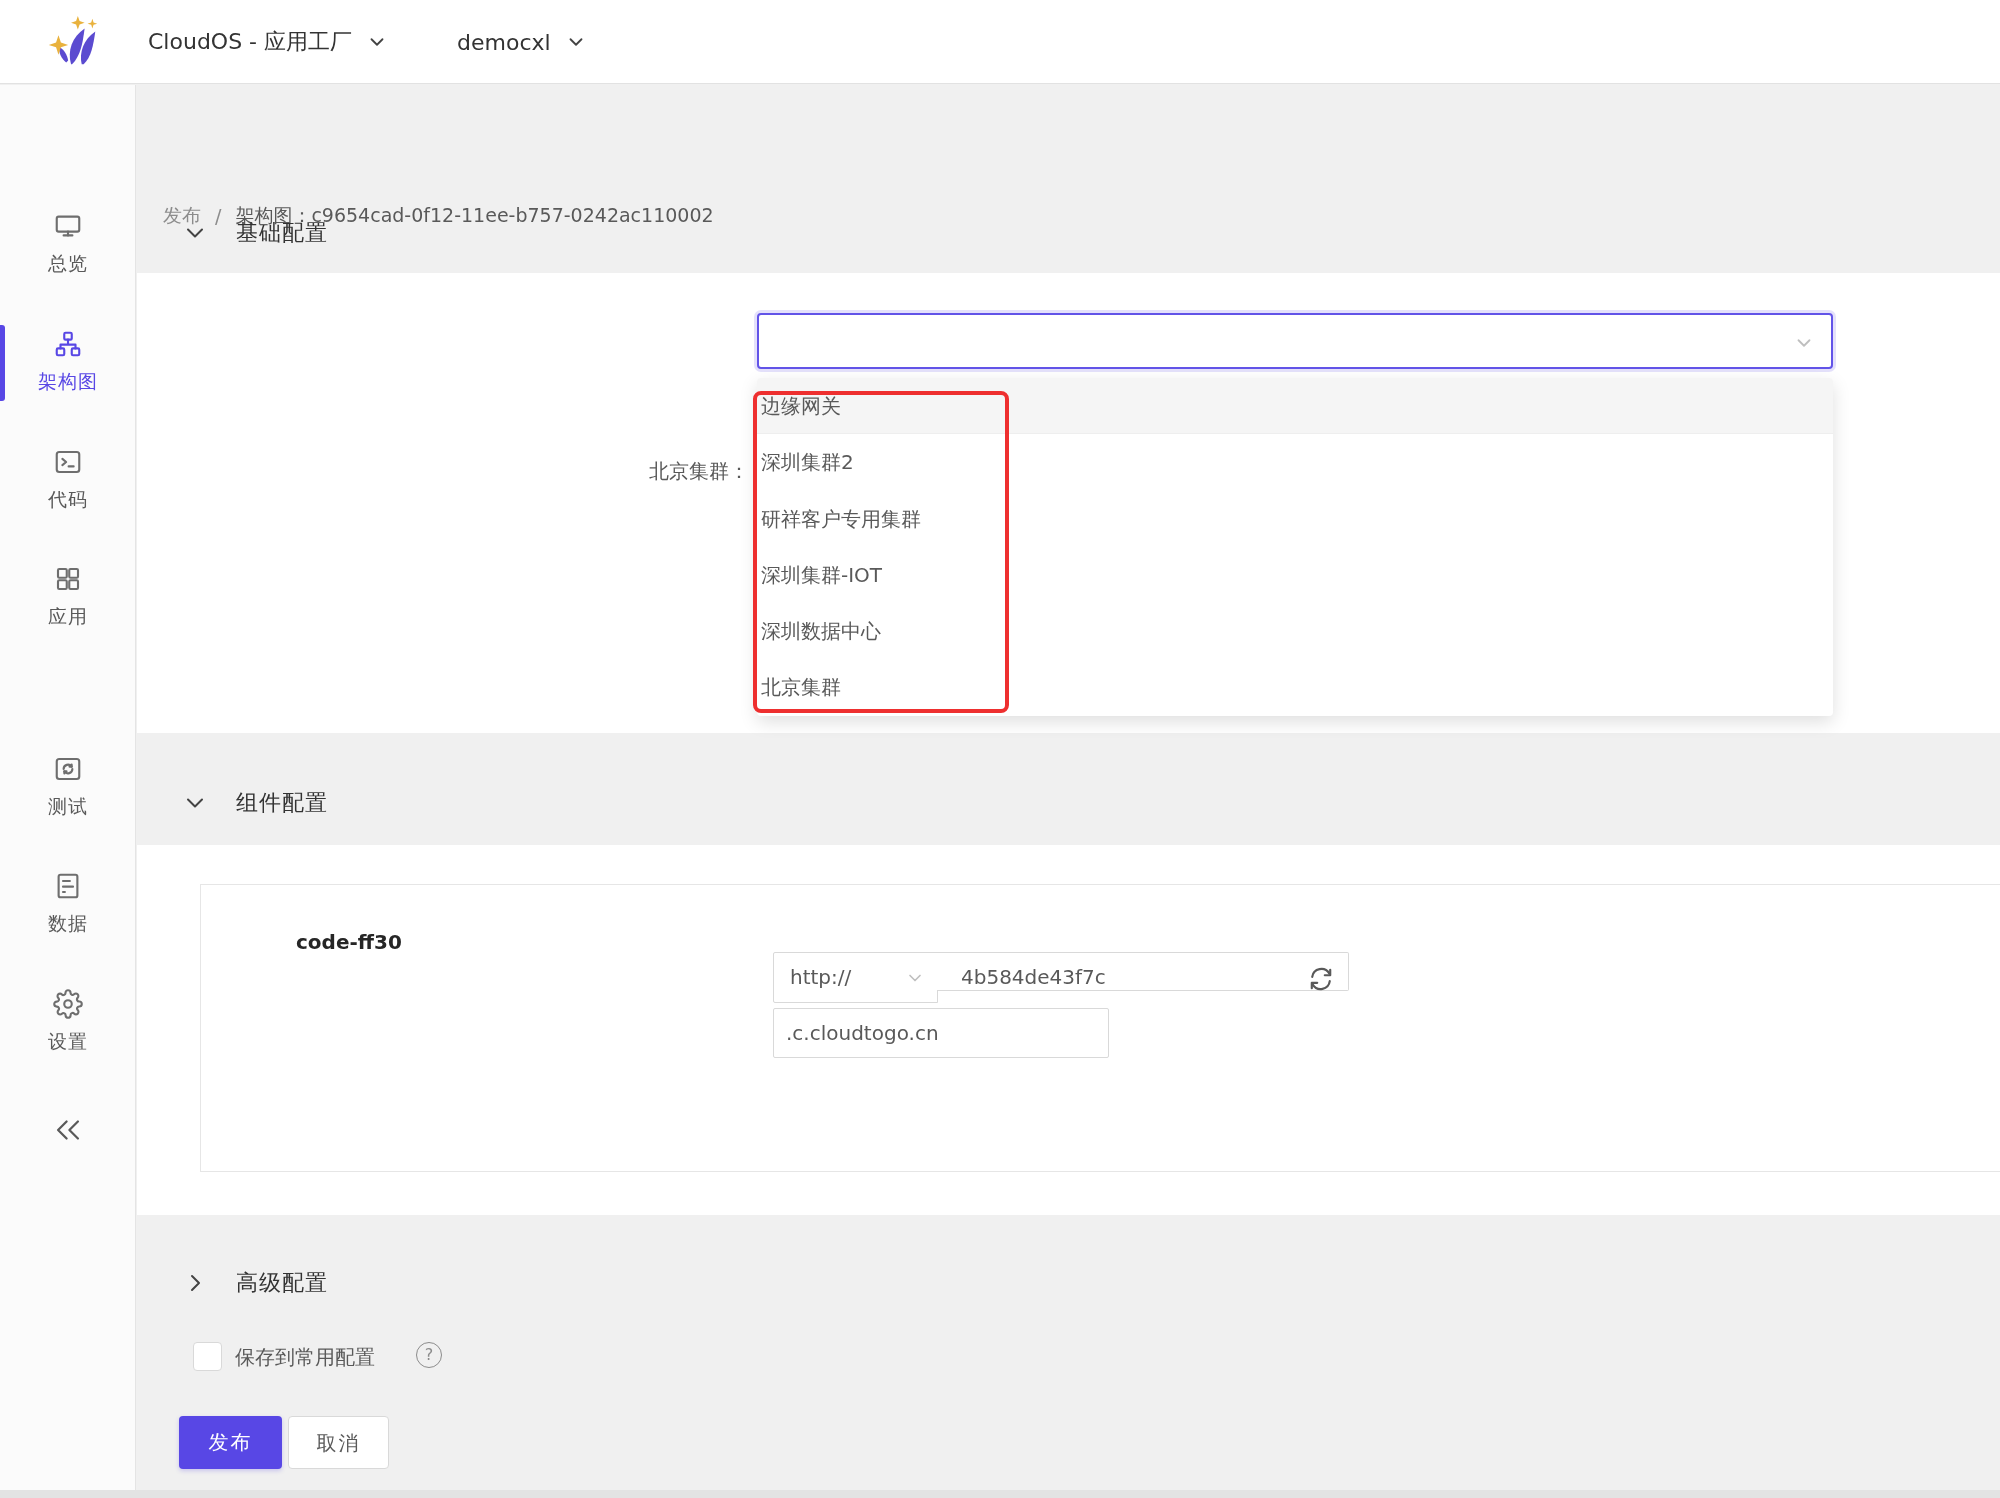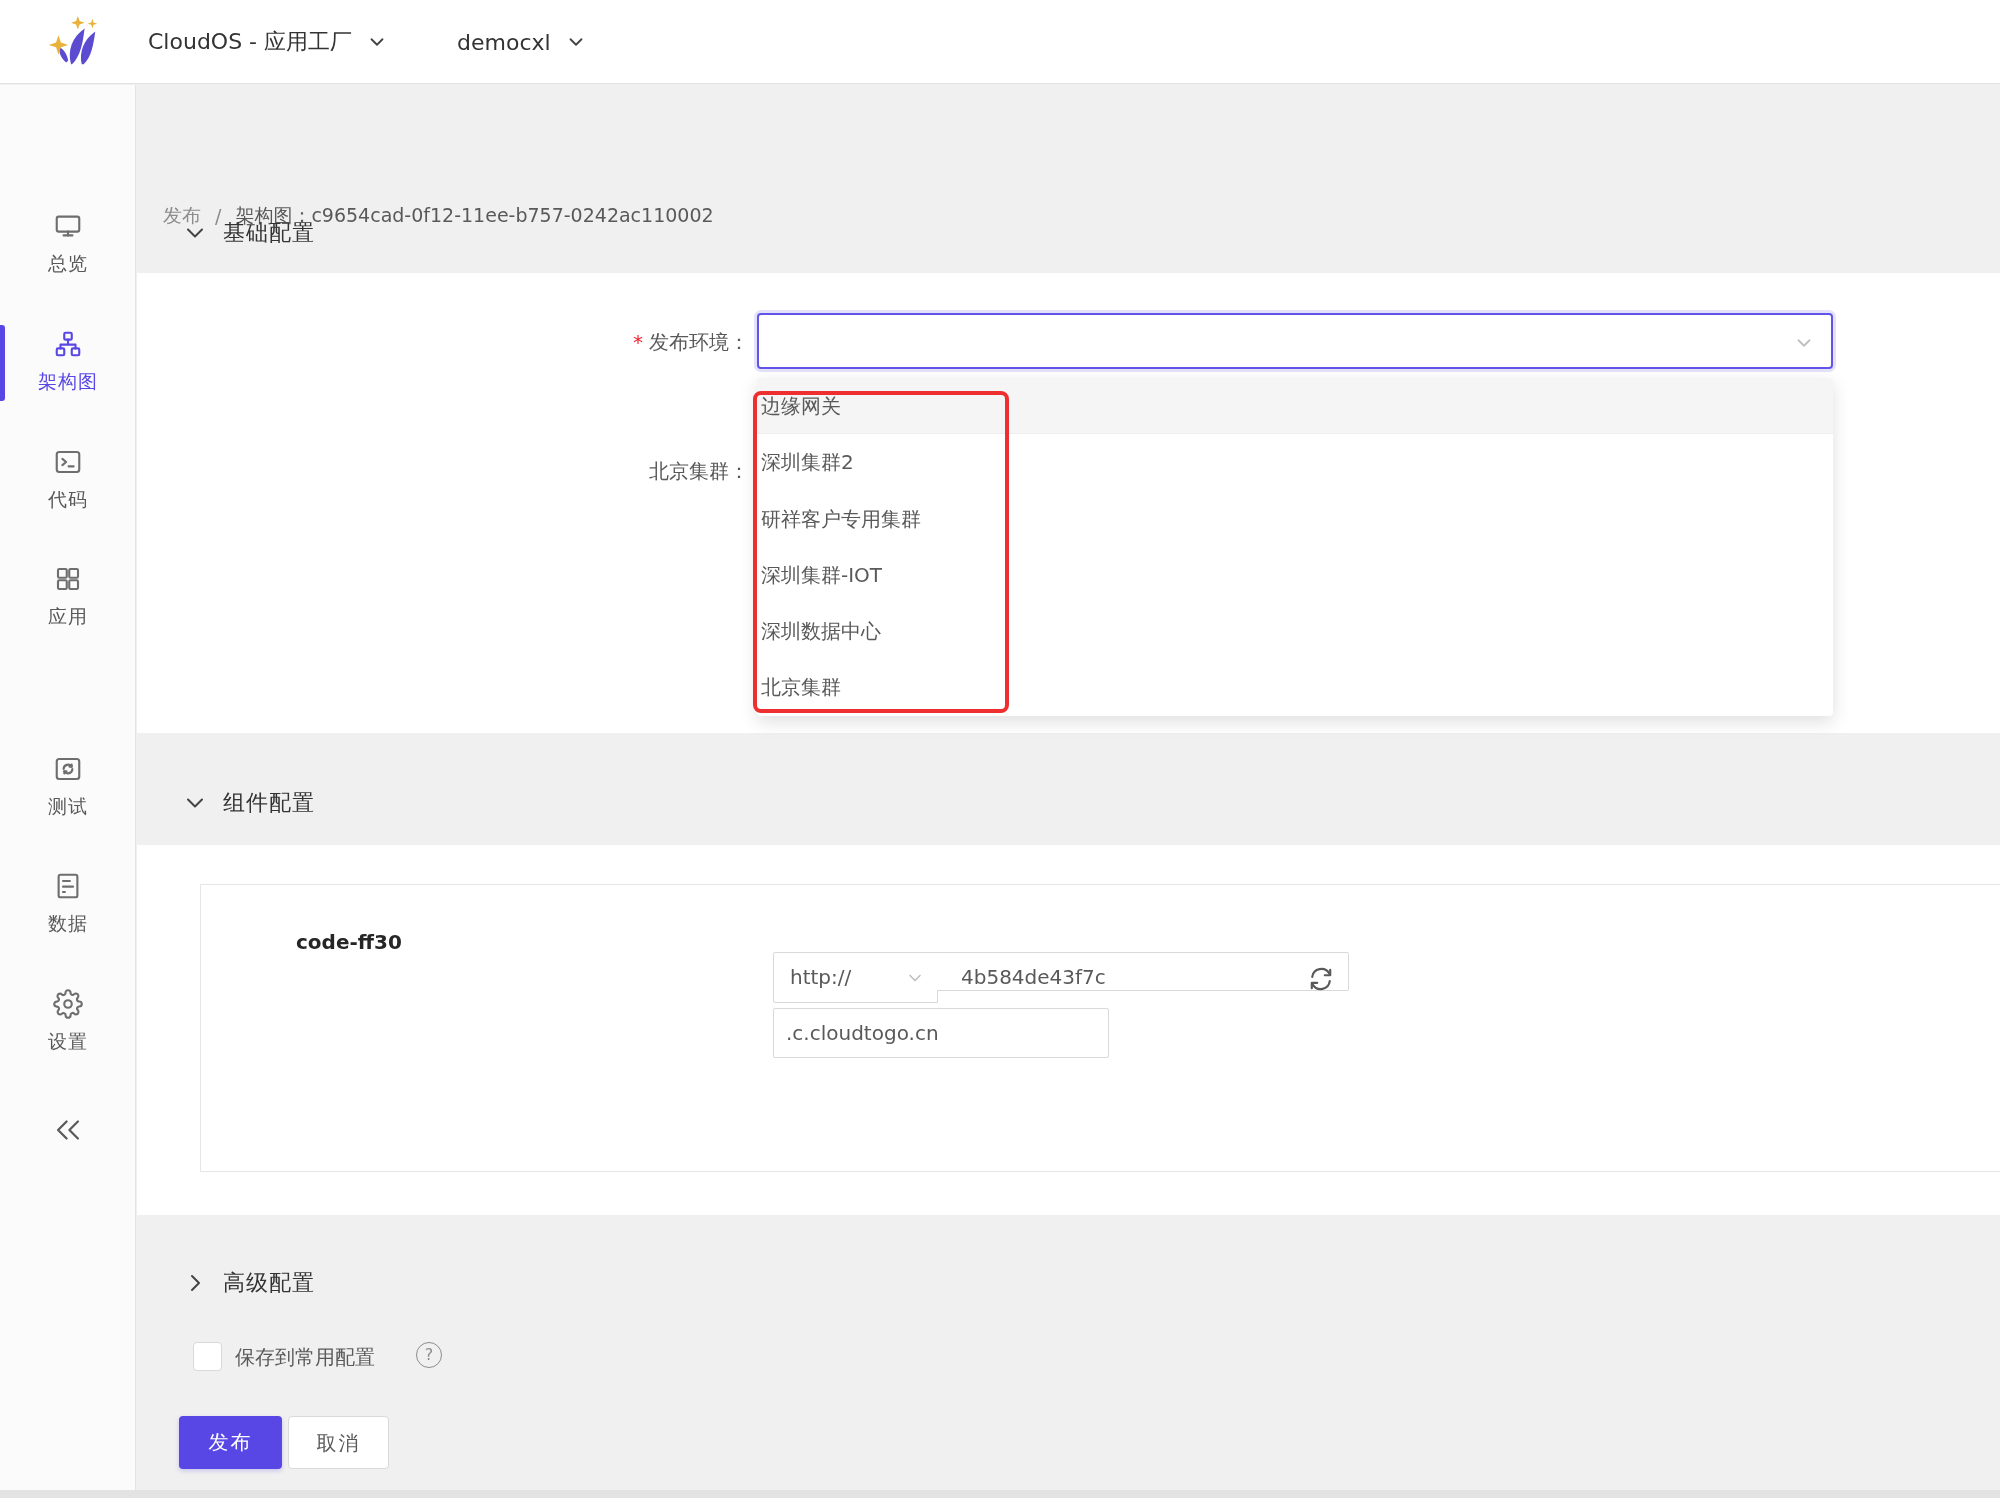--- a/index.html
+++ b/index.html
@@ -41,21 +41,21 @@
   .collapse-btn svg { width:34px; height:34px; stroke:#595959; fill:none; stroke-width:1.6; stroke-linecap:round; stroke-linejoin:round; margin:0 auto; }
 
   
   .main { position:absolute; top:85px; left:137px; width:1863px; height:1405px; background:#f0f0f0; }
 
   .breadcrumb { position:absolute; top:118px; left:26px; display:flex; align-items:center; gap:14px; font-size:19px; }
   .breadcrumb .crumb-root { color:#8c8c8c; cursor:pointer; }
   .breadcrumb .crumb-sep { color:#8c8c8c; }
   .breadcrumb .crumb-cur { color:#595959; }
 
-  .section-head { position:absolute; left:46px; display:flex; align-items:center; gap:16px; cursor:pointer; }
+  .section-head { position:absolute; left:46px; display:flex; align-items:center; gap:29px; cursor:pointer; }
   .section-head .schev { width:24px; height:24px; }
   .section-head .schev svg { width:24px; height:24px; stroke:#434343; fill:none; stroke-width:2; stroke-linecap:round; stroke-linejoin:round; }
   .section-head .stitle { font-size:22px; color:#333333; font-weight:500; letter-spacing:1px; }
 
   .panel { position:absolute; left:0; width:1863px; background:#ffffff; }
   #panel-basic { top:188px; height:460px; }
   #panel-component { top:760px; height:370px; }
 
   .form-label { position:absolute; width:612px; text-align:right; font-size:20px; color:#595959; line-height:28px; }
   .req { color:#f5222d; margin-right:6px; font-size:20px; }
@@ -264,23 +264,20 @@
     <span class="schev">
       <svg viewBox="0 0 24 24">
           <polyline points="5 8.5 12 15.5 19 8.5"></polyline>
         </svg>
     </span>
     <span class="stitle">基础配置</span>
   </div>
 
   <div class="panel" id="panel-basic"></div>
 
-  <div class="form-label" style="top:243px">
-    <span class="req">*</span><span>发布环境：</span>
-  </div>
 
   <div class="env-select">
     <span></span>
     <span class="sel-chev">
       <svg viewBox="0 0 24 24">
           <polyline points="6 9 12 15 18 9"></polyline>
         </svg>
     </span>
   </div>
 

